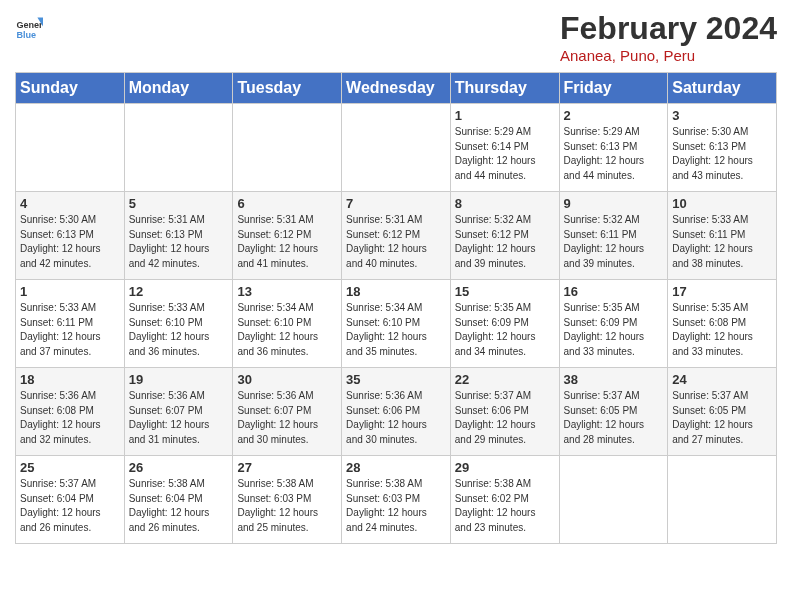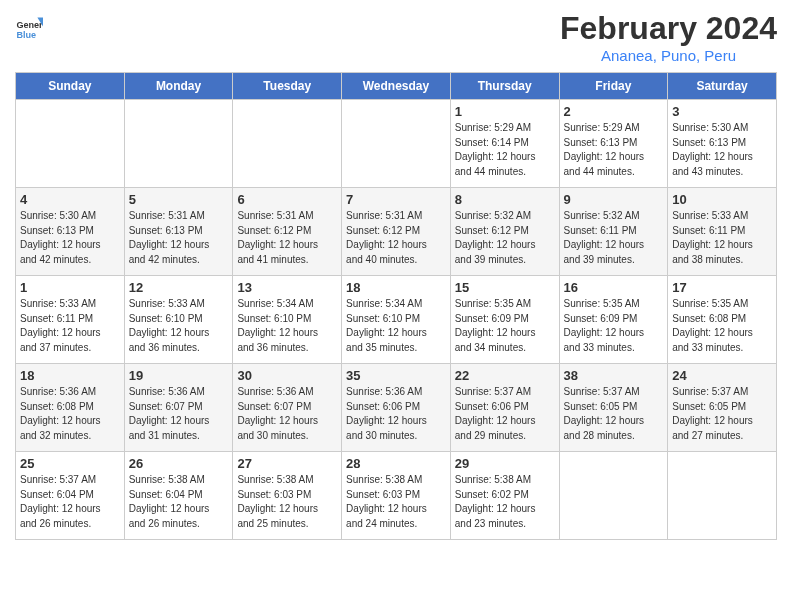--- a/index.html
+++ b/index.html
@@ -20,43 +20,43 @@
       display: flex;
       align-items: center;
       gap: 4px;
       margin-top: 4px;
     }
     .logo-icon {
       width: 28px;
       height: 28px;
     }
     .title-area {
-      text-align: center;
+      text-align: left;
     }
     .main-title {
       font-size: 32px;
       font-weight: bold;
       color: #333;
     }
     .sub-title {
       font-size: 15px;
-      color: #3b82f6;
+      color: #b91c1c;
     }
     table {
       width: 100%;
       border-collapse: collapse;
       table-layout: fixed;
     }
     thead tr th {
       background-color: #4472C4;
       color: #fff;
-      font-size: 12px;
+      font-size: 16px;
       font-weight: bold;
       padding: 6px 4px;
-      text-align: center;
+      text-align: left;
       border: 1px solid #ccc;
     }
     tbody tr td {
       border: 1px solid #ccc;
       vertical-align: top;
       padding: 4px 4px;
       font-size: 9.5px;
       color: #333;
       height: 88px;
     }

